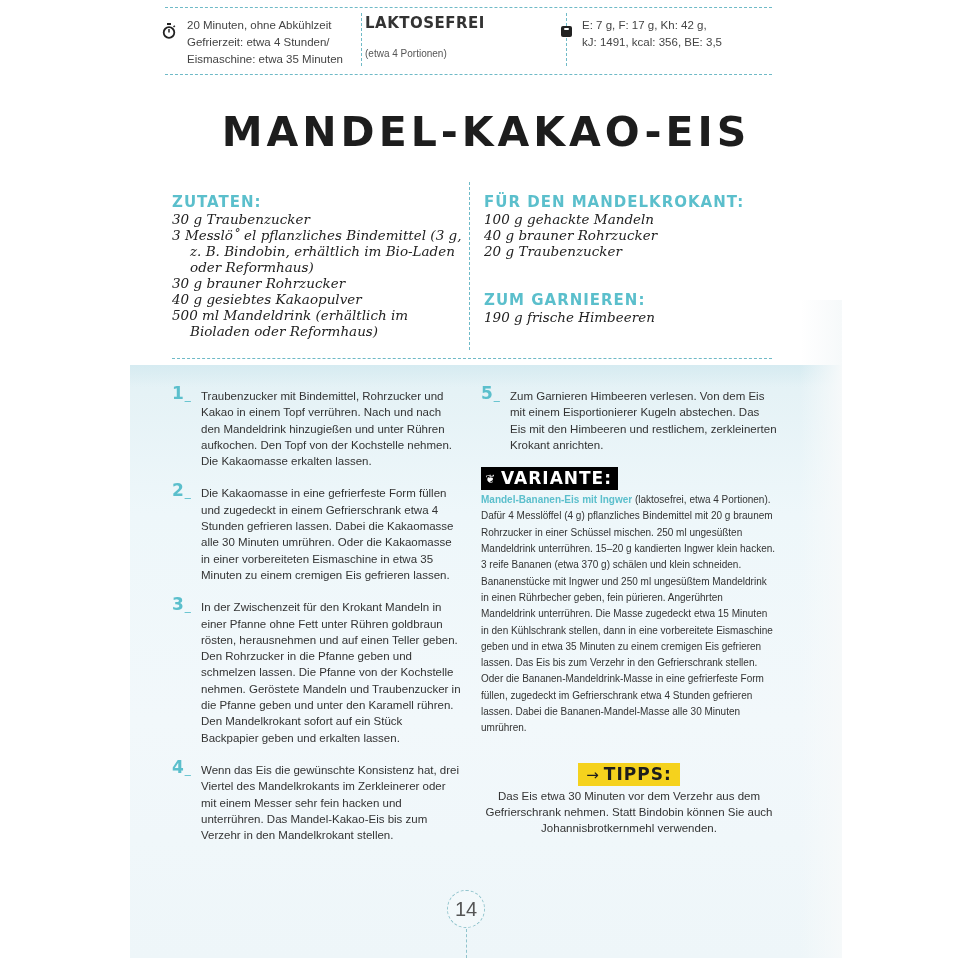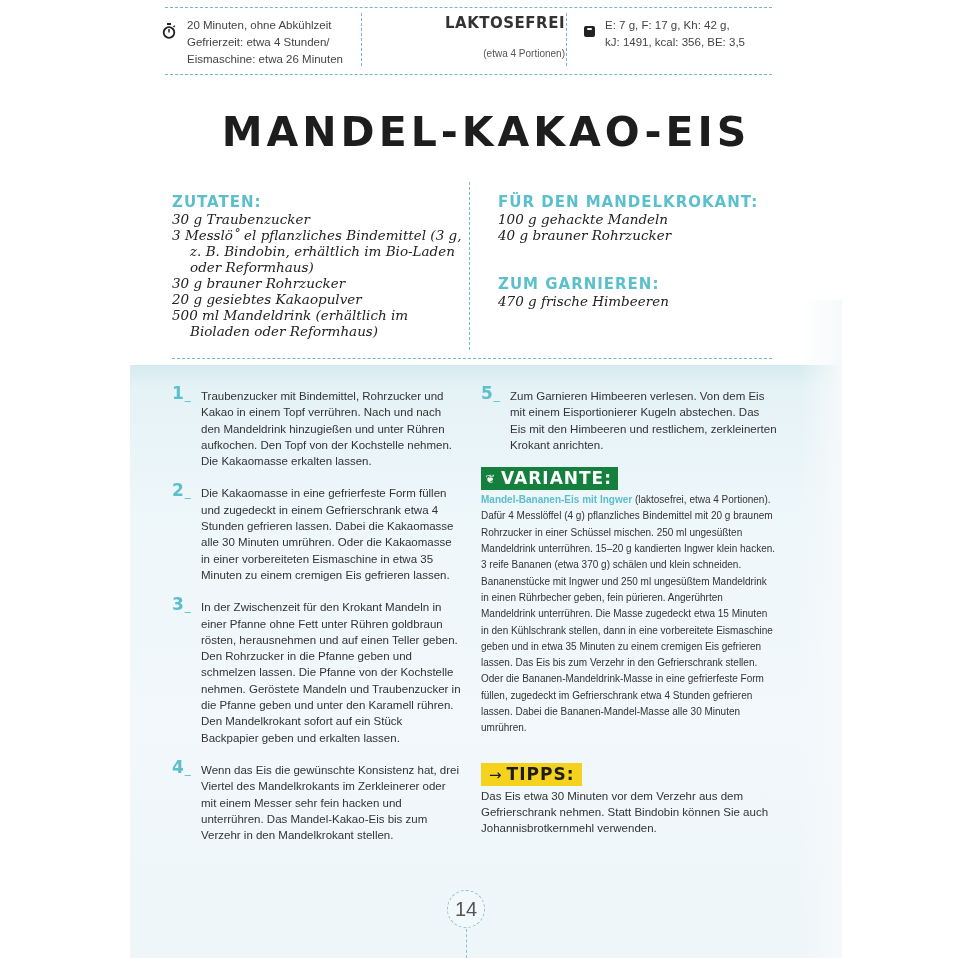--- a/index.html
+++ b/index.html
@@ -20,24 +20,24 @@
       background: linear-gradient(90deg, rgba(255,255,255,0) 0%, #f6f9fa 100%);
     }
 
     .dash-h { position: absolute; height: 0; border-top: 1px dashed #6fbac7; }
     .dash-v { position: absolute; width: 0; border-left: 1px dashed #6fbac7; }
 
     
     .info-left { position: absolute; left: 162px; top: 17px; width: 195px; }
     .info-left .icon { position: absolute; left: 0; top: 6px; width: 14px; height: 16px; }
     .info-left .txt { margin-left: 25px; font-size: 11.5px; line-height: 17px; color: #444; }
-    .info-center { position: absolute; left: 365px; top: 14px; width: 200px; text-align: right; }
+    .info-center { position: absolute; left: 365px; top: 14px; width: 200px; text-align: left; }
     .info-center .title { font-family: "DejaVu Sans", sans-serif; font-weight: bold; font-size: 15px; letter-spacing: 0.5px; color: #333; }
     .info-center .sub { font-size: 10px; color: #555; margin-top: 16px; }
-    .info-right { position: absolute; left: 582px; top: 17px; width: 200px; }
+    .info-right { position: absolute; left: 559px; top: 17px; width: 200px; }
     .info-right .icon { position: absolute; left: 2px; top: 9px; width: 11px; height: 11px; background: #222; border-radius: 2px; }
     .info-right .icon::after { content: ""; position: absolute; left: 3px; top: 2px; width: 5px; height: 2px; background: #fff; border-radius: 1px; }
     .info-right .txt { margin-left: 23px; font-size: 11.5px; line-height: 17px; color: #444; }
 
     .main-title {
       position: absolute; left: 130px; top: 108px; width: 712px; text-align: center;
       font-family: "DejaVu Sans", sans-serif; font-weight: bold; font-size: 41px; letter-spacing: 4px;
       color: #1d1d1d;
     }
 
@@ -45,21 +45,21 @@
     .ing-head { font-family: "DejaVu Sans", sans-serif; font-weight: bold; font-size: 15px; color: #5bbfcc; letter-spacing: 1px; line-height: 18px; }
     .ing-list { list-style: none; font-family: "DejaVu Serif", serif; font-style: italic; font-size: 13.5px; line-height: 16px; color: #222; }
     .ing-list li { padding-left: 18px; text-indent: -18px; }
 
     .steps-col { position: absolute; }
     .step { position: relative; padding-left: 29px; margin-bottom: 16px; font-size: 11.5px; line-height: 16.3px; color: #333; }
     .step .num { position: absolute; left: 0; top: -3px; font-family: "DejaVu Sans", sans-serif; font-weight: bold; font-size: 17px; color: #5bbfcc; }
     .step .num::after { content: "_"; font-size: 12px; font-weight: normal; color: #5bbfcc; margin-left: 1px; }
 
     .variant-badge {
-      display: inline-block; background: #15803d; color: #fff; padding: 1px 6px 0 4px;
+      display: inline-block; background: #000000; color: #fff; padding: 1px 6px 0 4px;
       font-family: "DejaVu Sans", sans-serif; font-weight: bold; font-size: 17px; letter-spacing: 1px; line-height: 21px;
     }
     .variant-badge .leaf { display: inline-block; font-size: 12px; margin-right: 5px; vertical-align: 1px; }
     .variant-text { font-size: 10px; line-height: 16.3px; color: #333; margin-top: 2px; }
     .variant-text .vtitle { color: #5bbfcc; font-weight: bold; }
 
     .tips-badge {
       display: inline-block; background: #f5d21d; color: #1d1d1d; padding: 1px 8px 0 8px;
       font-family: "DejaVu Sans", sans-serif; font-weight: bold; font-size: 17px; letter-spacing: 1px; line-height: 21px;
     }
@@ -87,21 +87,21 @@
 <div class="info-left">
   <svg class="icon" viewBox="0 0 14 16">
     <rect x="5" y="0" width="4" height="2" fill="#222"></rect>
     <circle cx="7" cy="9.5" r="5.3" fill="none" stroke="#222" stroke-width="1.8"></circle>
     <line x1="7" y1="9.5" x2="7" y2="6" stroke="#222" stroke-width="1.5"></line>
     <line x1="11.5" y1="4" x2="12.8" y2="2.8" stroke="#222" stroke-width="1.5"></line>
   </svg>
   <div class="txt">
     <div>20 Minuten, ohne Abkühlzeit</div>
     <div>Gefrierzeit: etwa 4 Stunden/</div>
-    <div>Eismaschine: etwa 26 Minuten</div>
+    <div>Eismaschine: etwa 35 Minuten</div>
   </div>
 </div>
 
 <div class="info-center">
   <div class="title">LAKTOSEFREI</div>
   <div class="sub">(etwa 4 Portionen)</div>
 </div>
 
 <div class="info-right">
   <span class="icon"></span>
@@ -114,34 +114,35 @@
 <h1 class="main-title">MANDEL-KAKAO-EIS</h1>
 
 <div class="dash-v" style="left:469px; top:182px; height:168px;"></div>
 
 <div class="ing-col" style="left:172px; top:193px; width:290px;">
   <div class="ing-head">ZUTATEN:</div>
   <ul class="ing-list">
     <li>30 g Traubenzucker</li>
     <li>3 Messlö˚ el pflanzliches Bindemittel (3 g, z. B. Bindobin, erhältlich im Bio-Laden oder Reformhaus)</li>
     <li>30 g brauner Rohrzucker</li>
-    <li>20 g gesiebtes Kakaopulver</li>
+    <li>40 g gesiebtes Kakaopulver</li>
     <li>500 ml Mandeldrink (erhältlich im Bioladen oder Reformhaus)</li>
   </ul>
 </div>
 
-<div class="ing-col" style="left:498px; top:193px; width:290px;">
+<div class="ing-col" style="left:484px; top:193px; width:290px;">
   <div class="ing-head">FÜR DEN MANDELKROKANT:</div>
   <ul class="ing-list">
     <li>100 g gehackte Mandeln</li>
     <li>40 g brauner Rohrzucker</li>
+    <li>20 g Traubenzucker</li>
   </ul>
   <div class="ing-head" style="margin-top:32px;">ZUM GARNIEREN:</div>
   <ul class="ing-list">
-    <li>470 g frische Himbeeren</li>
+    <li>190 g frische Himbeeren</li>
   </ul>
 </div>
 
 <div class="dash-h" style="left:172px; top:358px; width:600px;"></div>
 
 <div class="steps-col" style="left:172px; top:388px; width:290px;">
   <div class="step">
     <span class="num">1</span>
     <span>Traubenzucker mit Bindemittel, Rohrzucker und Kakao in einem Topf verrühren. Nach und nach den Mandeldrink hinzugießen und unter Rühren aufkochen. Den Topf von der Kochstelle nehmen. Die Kakaomasse erkalten lassen.</span>
   </div>
@@ -167,21 +168,21 @@
 
   <div>
     <div class="variant-badge">
       <span class="leaf">❦</span><span>VARIANTE:</span>
     </div>
     <div class="variant-text">
       <span class="vtitle">Mandel-Bananen-Eis mit Ingwer</span><span> (laktosefrei, etwa 4 Portionen). Dafür 4 Messlöffel (4 g) pflanzliches Bindemittel mit 20 g braunem Rohrzucker in einer Schüssel mischen. 250 ml ungesüßten Mandeldrink unterrühren. 15–20 g kandierten Ingwer klein hacken. 3 reife Bananen (etwa 370 g) schälen und klein schneiden. Bananenstücke mit Ingwer und 250 ml ungesüßtem Mandeldrink in einen Rührbecher geben, fein pürieren. Angerührten Mandeldrink unterrühren. Die Masse zugedeckt etwa 15 Minuten in den Kühlschrank stellen, dann in eine vorbereitete Eismaschine geben und in etwa 35 Minuten zu einem cremigen Eis gefrieren lassen. Das Eis bis zum Verzehr in den Gefrierschrank stellen. Oder die Bananen-Mandeldrink-Masse in eine gefrierfeste Form füllen, zugedeckt im Gefrierschrank etwa 4 Stunden gefrieren lassen. Dabei die Bananen-Mandel-Masse alle 30 Minuten umrühren.</span>
     </div>
   </div>
 
-  <div style="margin-top:26px;">
+  <div style="margin-top:26px;text-align:center;">
     <div class="tips-badge">
       <span class="arrow">→</span><span>TIPPS:</span>
     </div>
     <div class="tips-text">Das Eis etwa 30 Minuten vor dem Verzehr aus dem Gefrierschrank nehmen. Statt Bindobin können Sie auch Johannisbrotkernmehl verwenden.</div>
   </div>
 </div>
 
 <div class="page-num">14</div>
 <div class="dash-v" style="left:466px; top:929px; height:29px; border-color:#8fc3cc;"></div>
 

